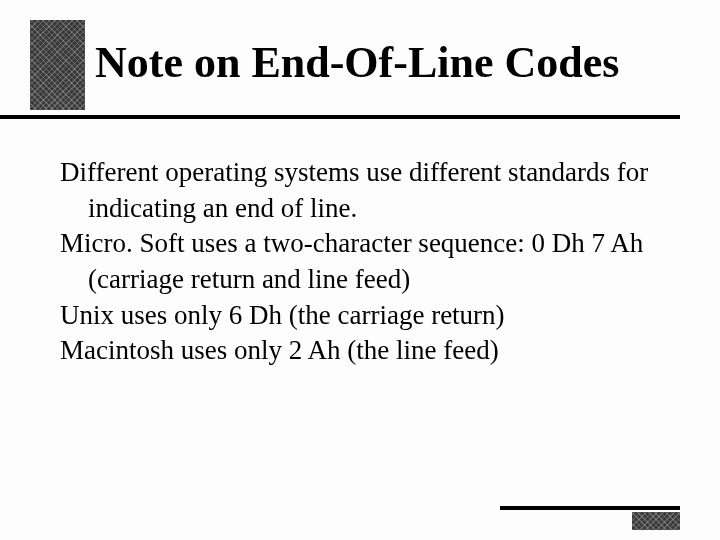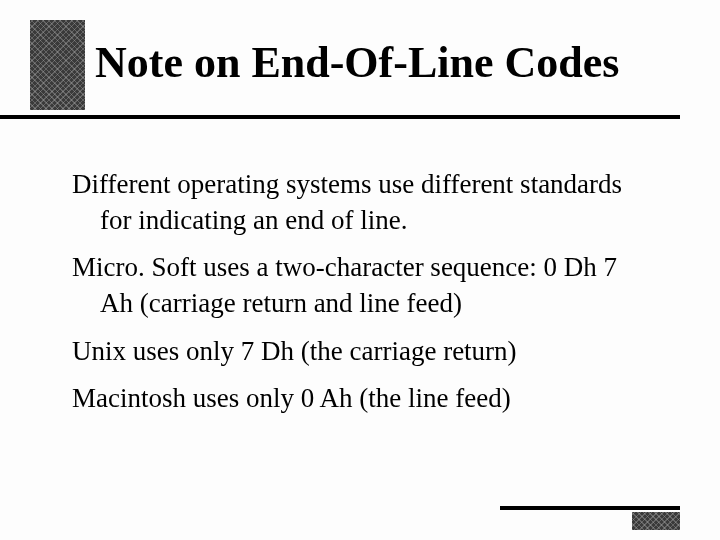--- a/index.html
+++ b/index.html
@@ -48,21 +48,21 @@
   }
   .body {
     position: absolute;
     top: 155px;
     left: 60px;
     right: 60px;
     font-size: 27px;
     line-height: 1.32;
   }
   .para {
-    margin: 12px;
+    margin: 0;
     text-indent: -28px;
     padding-left: 28px;
   }
   .footer-rule {
     position: absolute;
     right: 40px;
     bottom: 30px;
     width: 180px;
     height: 0;
     border-top: 4px solid #000;
@@ -83,19 +83,19 @@
 <body>
 
 <div class="slide">
   <div class="decor-block"></div>
   <div class="title">Note on End-Of-Line Codes</div>
   <div class="title-rule"></div>
 
   <div class="body">
     <p class="para">Different operating systems use different standards for indicating an end of line.</p>
     <p class="para">Micro. Soft uses a two-character sequence: 0 Dh 7 Ah (carriage return and line feed)</p>
-    <p class="para">Unix uses only 7 Dh (the carriage return)</p>
-    <p class="para">Macintosh uses only 0 Ah (the line feed)</p>
+    <p class="para">Unix uses only 6 Dh (the carriage return)</p>
+    <p class="para">Macintosh uses only 2 Ah (the line feed)</p>
   </div>
 
   <div class="footer-rule"></div>
   <div class="footer-block"></div>
 </div>
 
 </body></html>

